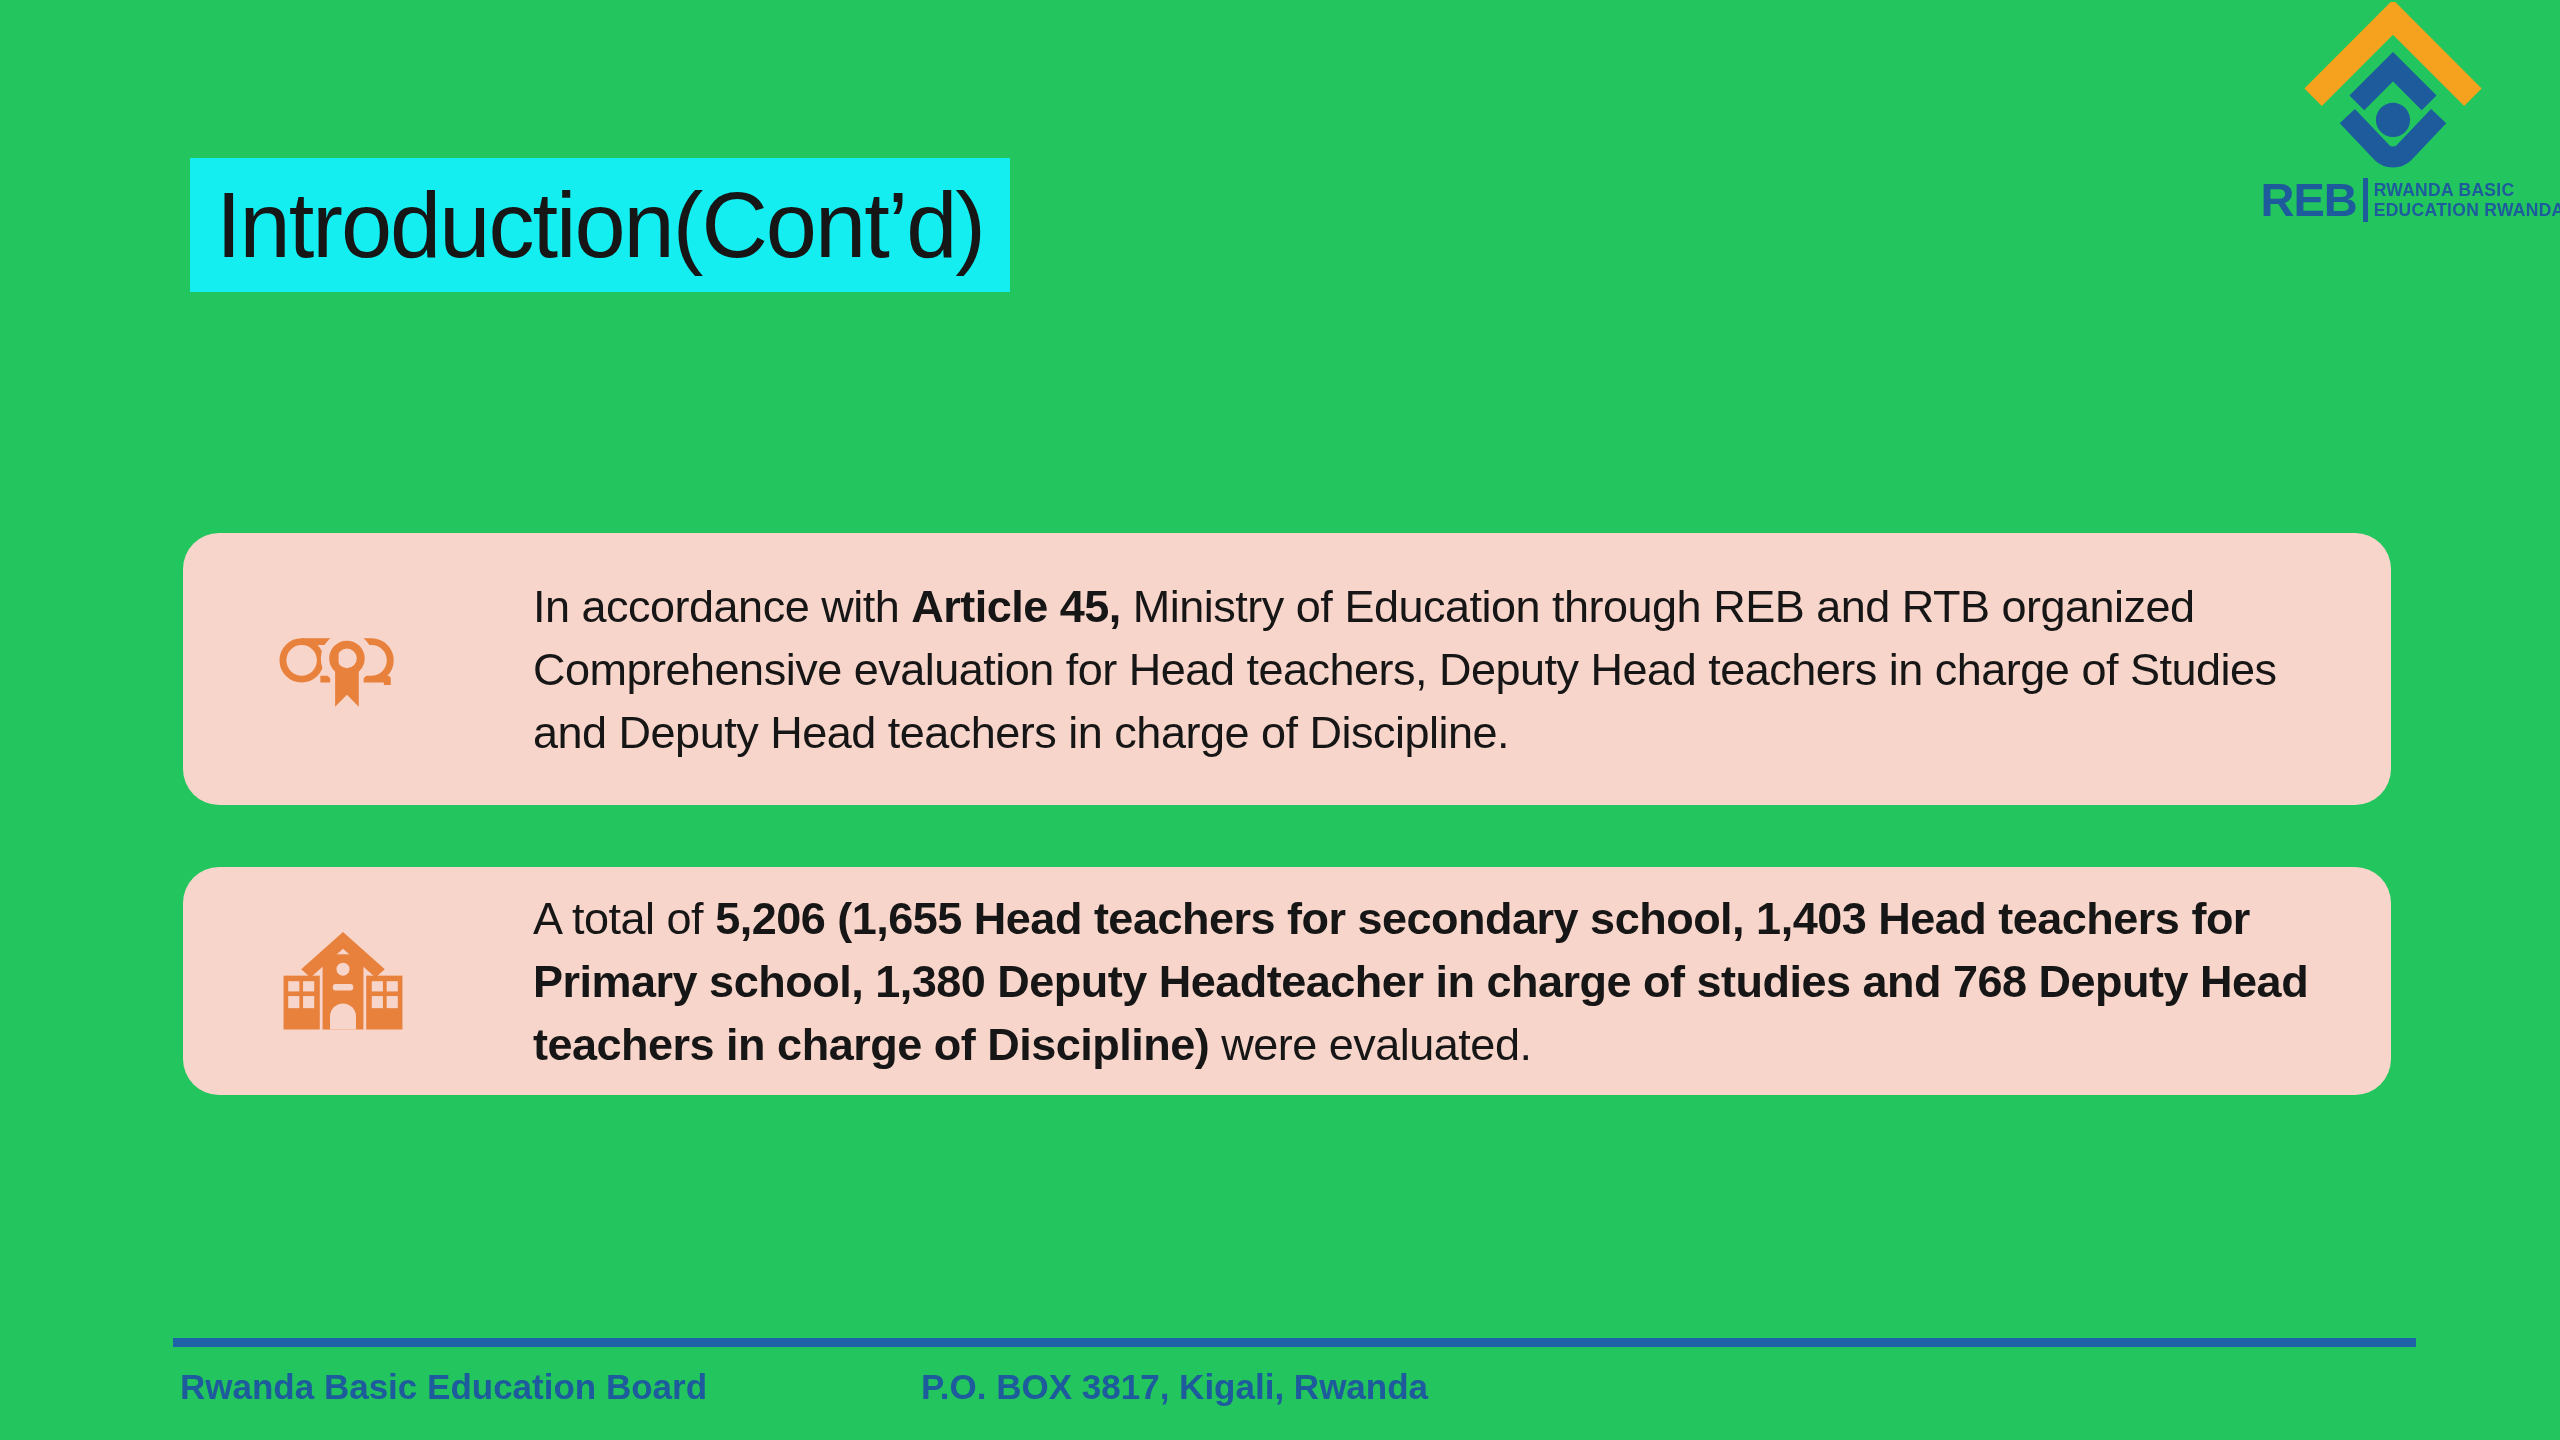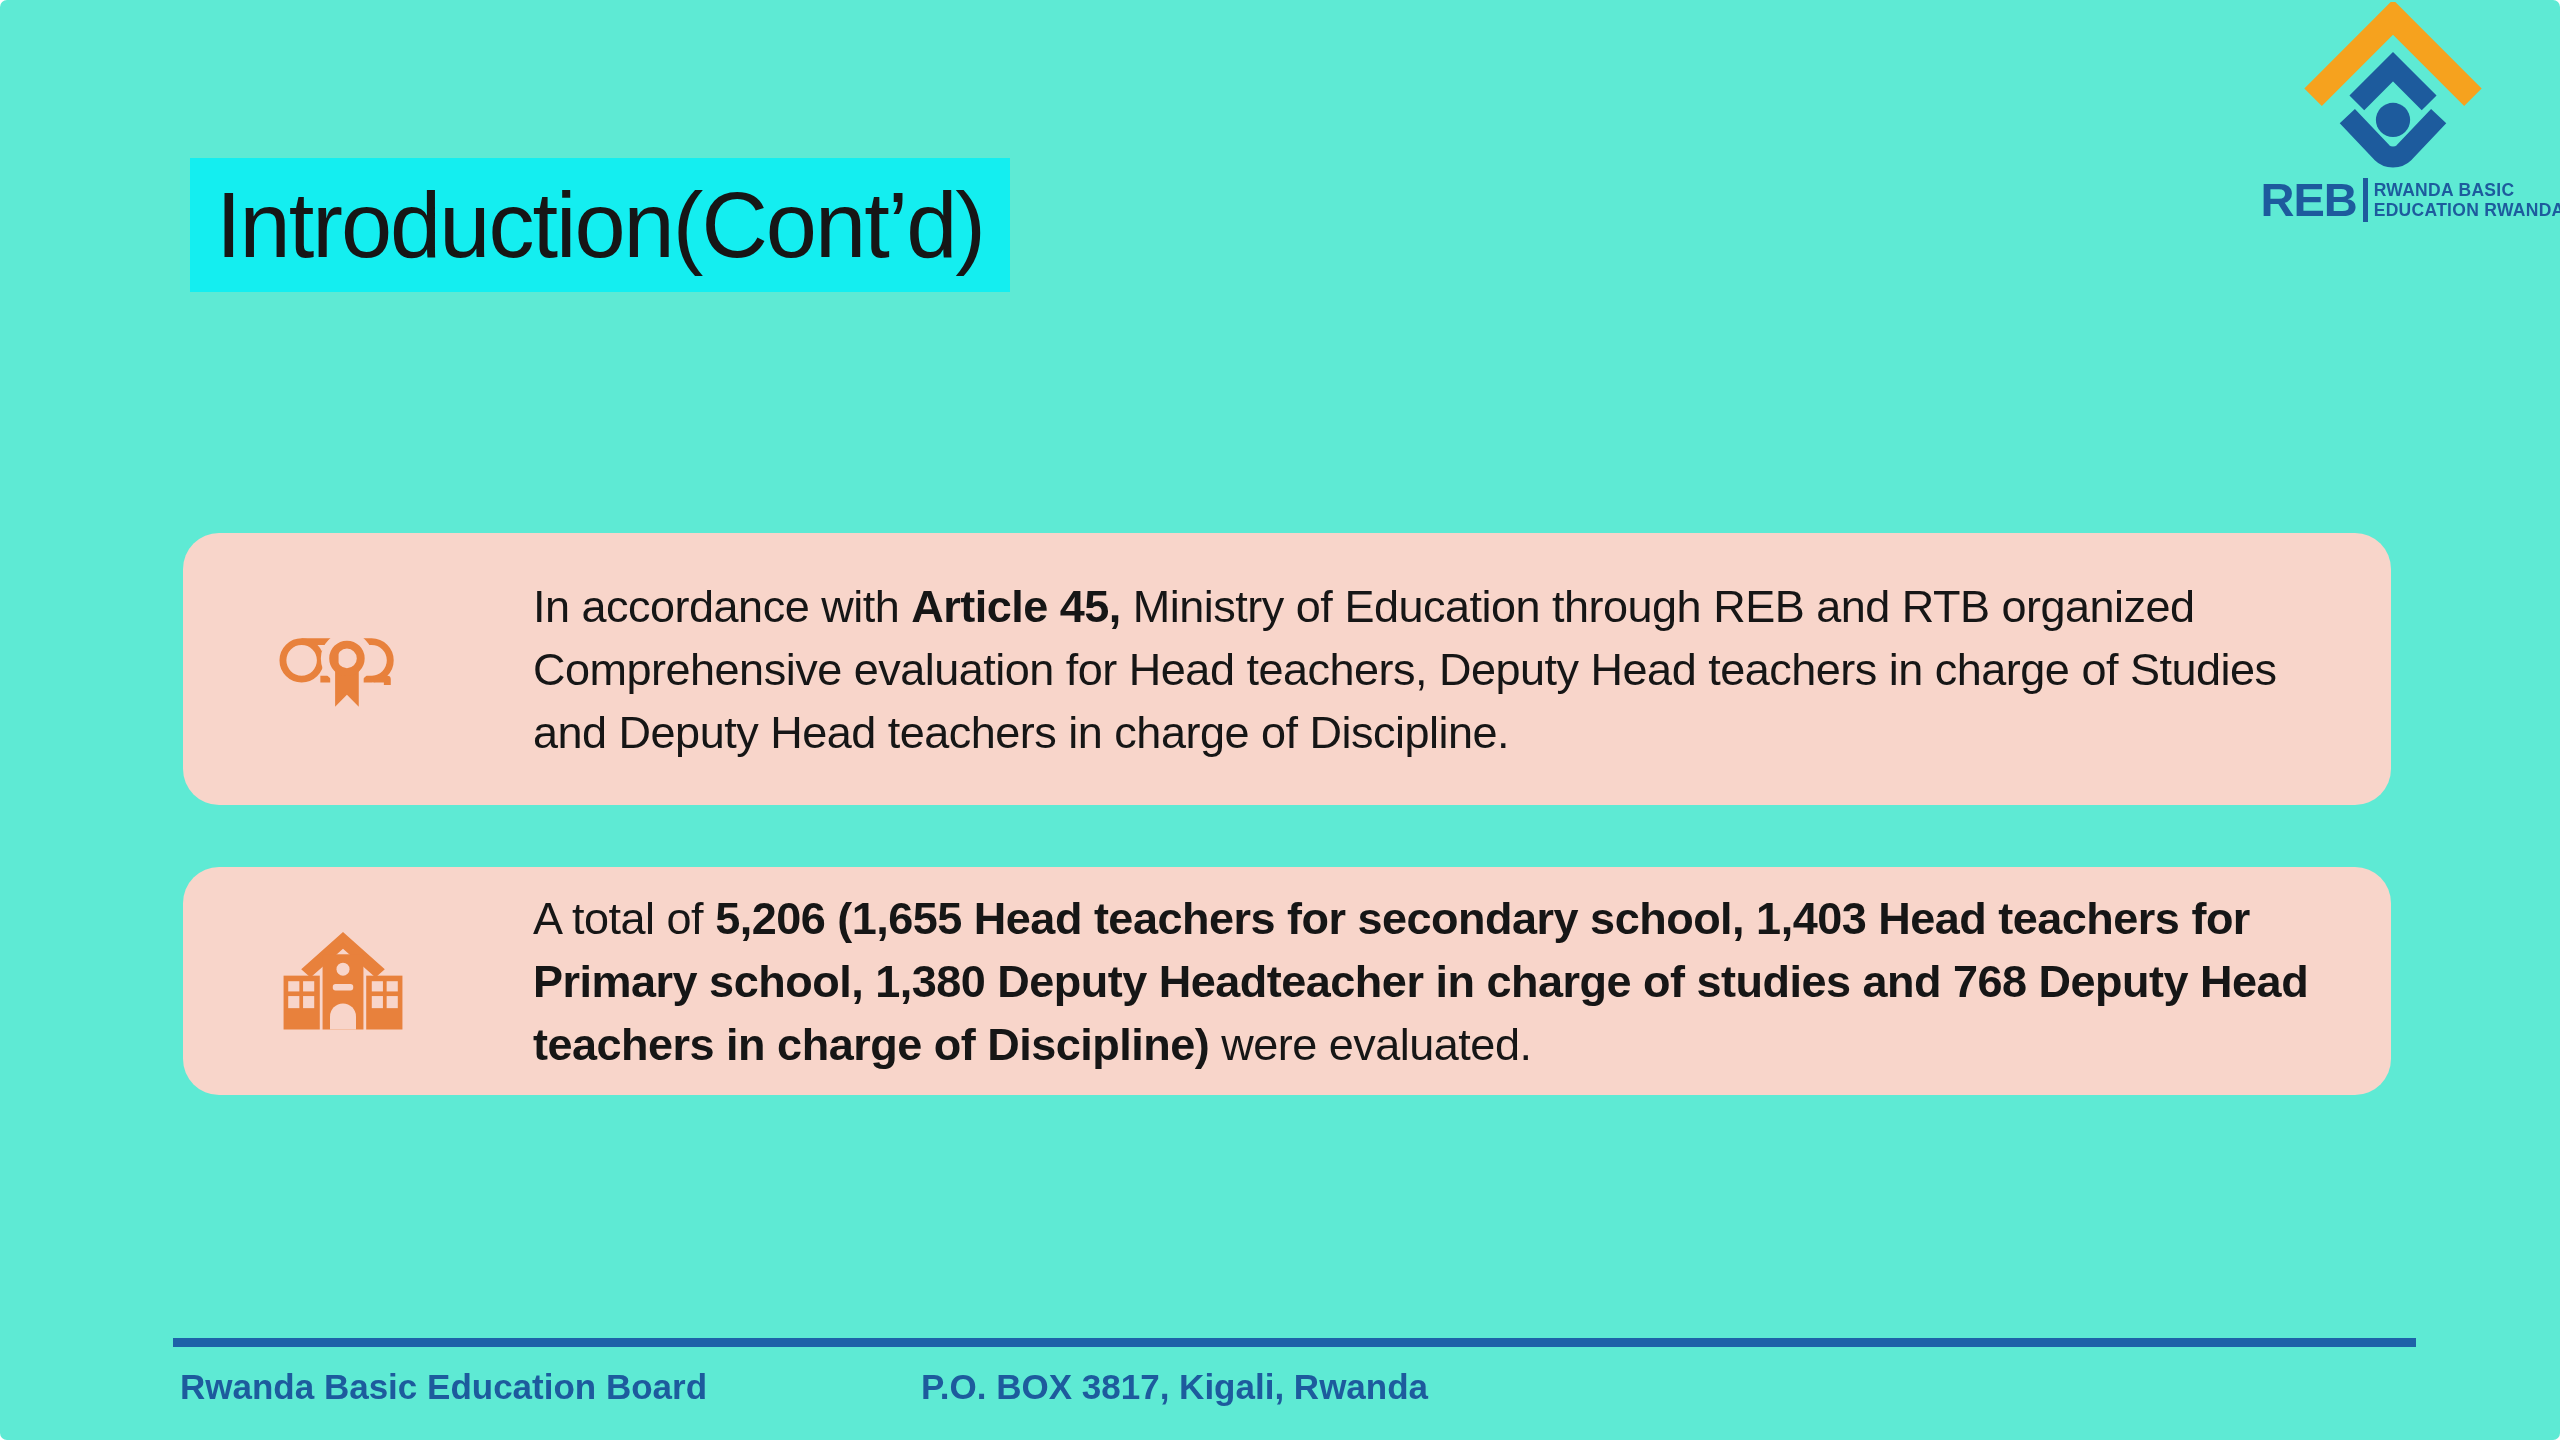--- a/index.html
+++ b/index.html
@@ -9,21 +9,21 @@
     --icon-orange:#E8813C;
     --logo-orange:#F6A21E;
     --logo-blue:#1D5B9D;
     --footer-blue:#1D5B9D;
     --footer-line-blue:#1E62A8;
     --text-black:#161616;
   }
   *{margin:0;padding:0;box-sizing:border-box;}
   html,body{background:#fff;}
   body{font-family:"Liberation Sans","DejaVu Sans",sans-serif;}
-  .slide{position:relative;width:2560px;height:1440px;background:#5eead4;overflow:hidden;border-radius:7px;}
+  .slide{position:relative;width:2560px;height:1440px;background:#22c55e;overflow:hidden;}
 
   
   .title-highlight{
     position:absolute;left:190px;top:158px;
     background:var(--highlight);
     padding:0 26px;height:134px;line-height:134px;
     font-size:92px;letter-spacing:-2px;color:var(--text-black);
     white-space:nowrap;
   }
 

